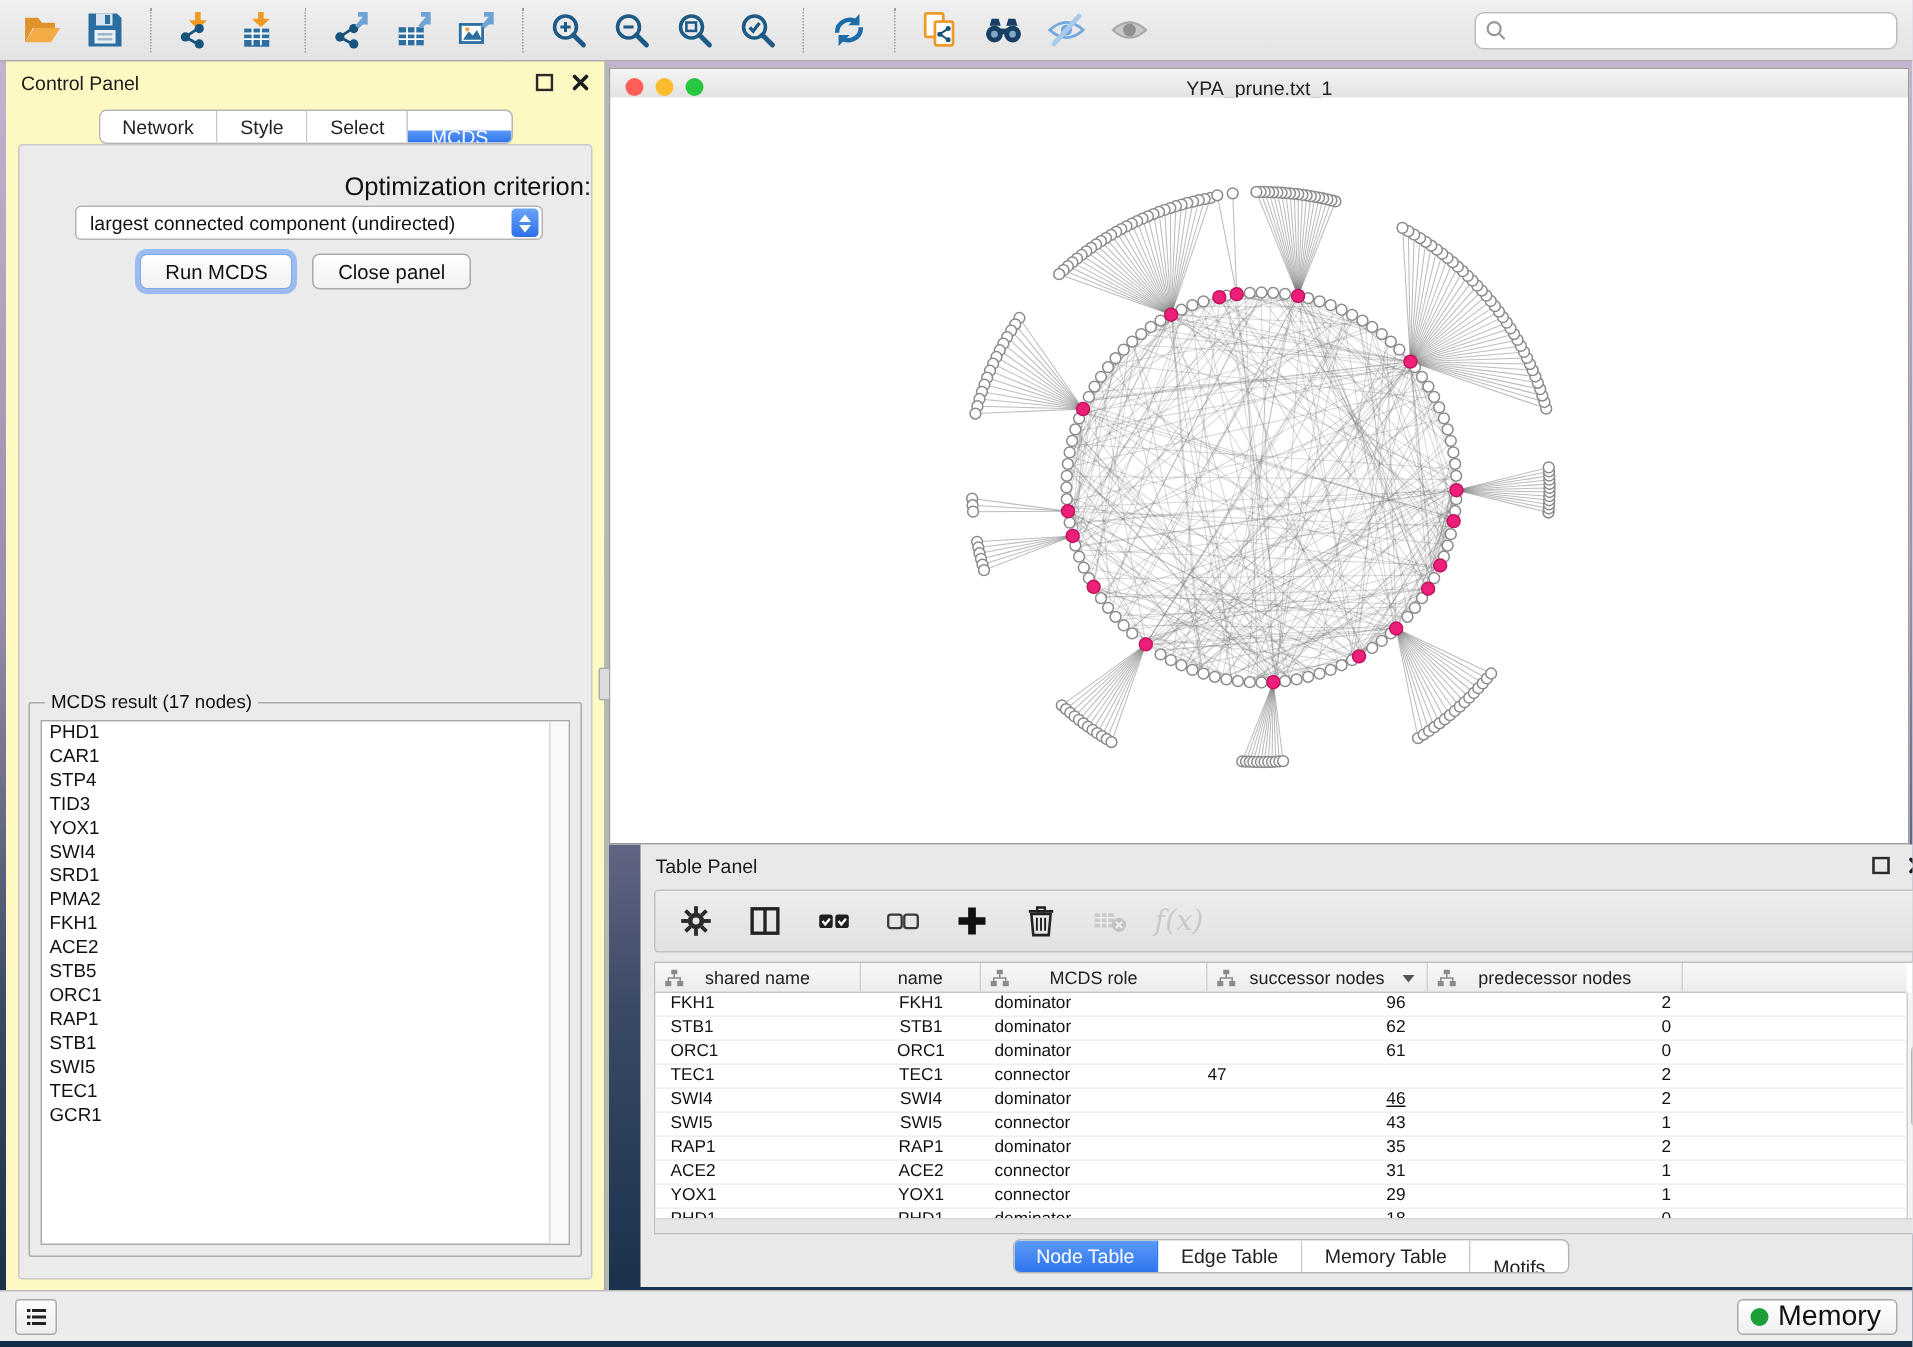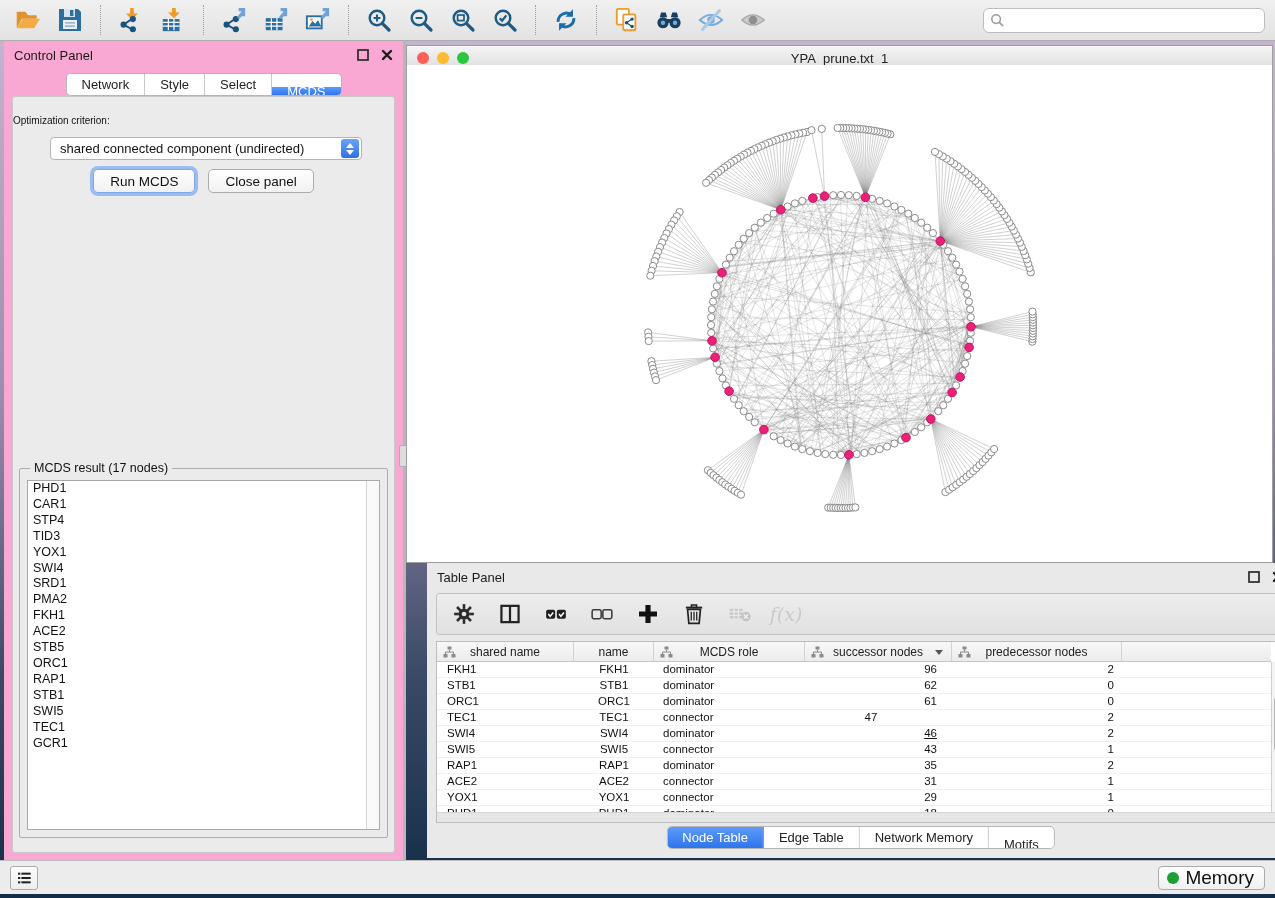--- a/index.html
+++ b/index.html
@@ -14,37 +14,37 @@
              display:flex; align-items:center; padding:0 10px; gap:6px; }
   .tb-btn { width:36px; height:32px; display:flex; align-items:center; justify-content:center; border-radius:4px; }
   .tb-btn svg { width:26px; height:26px; }
   .tb-sep { width:1px; height:30px; margin:0 6px; border-left:1px dotted #9d9d9d; }
   .search-wrap { margin-left:auto; position:relative; }
   .search-input { width:282px; height:25px; border:1px solid #bdbdbd; border-radius:6px; background:#fff;
                   padding:0 8px 0 26px; font-size:13px; outline:none; color:#333; }
   .search-icon { position:absolute; left:7px; top:5px; width:15px; height:15px; }
 
   
-  .control-panel { position:absolute; left:4px; top:41px; width:399px; height:819px; background:#f9a8d4; }
+  .control-panel { position:absolute; left:4px; top:41px; width:399px; height:819px; background:#fef9c3; }
   .panel-titlebar { position:relative; height:28px; display:flex; align-items:center; padding:0 10px; }
   .panel-title { font-size:13px; color:#1a1a1a; }
   .panel-wicons { margin-left:auto; display:flex; gap:12px; align-items:center; }
   .panel-wicons svg { width:12px; height:12px; display:block; }
 
   .seg-tabs { position:absolute; left:50%; transform:translateX(-50%); display:flex;
               background:#fff; border:1px solid #b5b5b5; border-radius:5px; overflow:hidden; height:23px; }
   .cp-tabs { top:32px; }
   .seg-tab { padding:3px 15px; font-size:13px; color:#222; border-right:1px solid #c8c8c8;
              display:flex; align-items:center; cursor:default; background:#fff; white-space:nowrap; }
   .seg-tab:last-child { border-right:none;margin-top:13px; }
   .seg-tab.active { background:linear-gradient(#5d9bf8,#2e74ee); color:#fff; border-right-color:#2e74ee; }
 
   .cp-body { position:absolute; left:8px; right:8px; top:55px; bottom:7px;
              background:#ebebeb; border:1px solid #c9c9c9; border-radius:3px; }
-  .opt-label { position:absolute; top:18px; width:100%; text-align:left; font-size:10px; color:#111; }
+  .opt-label { position:absolute; top:18px; width:100%; text-align:right; font-size:17px; color:#111; }
   .combo { position:absolute; left:37px; top:40px; width:312px; height:23px; background:#fff;
            border:1px solid #b4b4b4; border-radius:4px; display:flex; align-items:center; }
   .combo-value { flex:1; padding-left:9px; font-size:13px; color:#111; white-space:nowrap; overflow:hidden; }
   .combo-stepper { width:18px; height:19px; margin-right:2px; border-radius:3px;
                    background:linear-gradient(#6aa5f9,#2d6fe8); display:flex; flex-direction:column;
                    align-items:center; justify-content:center; gap:2px; }
   .combo-stepper .up { width:0; height:0; border-left:4px solid transparent; border-right:4px solid transparent; border-bottom:5px solid #fff; }
   .combo-stepper .down { width:0; height:0; border-left:4px solid transparent; border-right:4px solid transparent; border-top:5px solid #fff; }
   .btn-row { position:absolute; top:72px; width:100%; display:flex; justify-content:center; gap:13px; }
   .push-btn { height:24px; padding:0 16px; background:linear-gradient(#ffffff,#f1f1f1); border:1px solid #ababab;
@@ -285,21 +285,21 @@
     </div>
     <div class="seg-tabs cp-tabs" id="cp-tabs">
         <span class="seg-tab">Network</span>
         <span class="seg-tab">Style</span>
         <span class="seg-tab">Select</span>
         <span class="seg-tab active">MCDS</span>
       </div>
     <div class="cp-body">
       <div class="opt-label">Optimization criterion:</div>
       <div class="combo">
-        <span class="combo-value">shared connected component (undirected)</span>
+        <span class="combo-value">largest connected component (undirected)</span>
         <span class="combo-stepper">
             <span class="up"></span>
             <span class="down"></span>
           </span>
       </div>
       <div class="btn-row">
         <span class="push-btn focused">Run MCDS</span>
         <span class="push-btn">Close panel</span>
       </div>
       <div class="mcds-fieldset">
@@ -1252,21 +1252,21 @@
             <div class="td" style="width: 137px; padding-left: 10px; text-align: left;">ORC1</div>
             <div class="td" style="width: 80px; text-align: center;">ORC1</div>
             <div class="td" style="width: 151px; padding-left: 9px; text-align: left;">dominator</div>
             <div class="td" style="width: 147px; padding-right: 15px; text-align: right;">61</div>
             <div class="td" style="width: 170px; padding-right: 8px; text-align: right;">0</div>
           </div>
           <div class="tr">
             <div class="td" style="width: 137px; padding-left: 10px; text-align: left;">TEC1</div>
             <div class="td" style="width: 80px; text-align: center;">TEC1</div>
             <div class="td" style="width: 151px; padding-left: 9px; text-align: left;">connector</div>
-            <div class="td" style="width: 147px; padding-right: 15px; text-align: center;">47</div>
+            <div class="td" style="width: 147px; padding-right: 15px; text-align: left;">47</div>
             <div class="td" style="width: 170px; padding-right: 8px; text-align: right;">2</div>
           </div>
           <div class="tr">
             <div class="td" style="width: 137px; padding-left: 10px; text-align: left;">SWI4</div>
             <div class="td" style="width: 80px; text-align: center;">SWI4</div>
             <div class="td" style="width: 151px; padding-left: 9px; text-align: left;">dominator</div>
             <div class="td" style="width: 147px; padding-right: 15px; text-align: right; text-decoration: underline;">46</div>
             <div class="td" style="width: 170px; padding-right: 8px; text-align: right;">2</div>
           </div>
           <div class="tr">
@@ -1306,21 +1306,21 @@
           </div>
         </div>
       <div class="tbl-vscroll">
         <div class="tbl-thumb" style="top:34px;height:56px;"></div>
       </div>
       <div class="tbl-footer"></div>
     </div>
     <div class="seg-tabs tp-tabs" id="tp-tabs">
         <span class="seg-tab active">Node Table</span>
         <span class="seg-tab">Edge Table</span>
-        <span class="seg-tab">Network Memory</span>
+        <span class="seg-tab">Memory Table</span>
         <span class="seg-tab">Motifs</span>
       </div>
   </div>
 
   <div class="statusbar">
     <span class="sb-listbtn">
       <svg viewBox="0 0 24 24">
           <g fill="#222">
             <rect x="8" y="4" width="14" height="3"></rect>
             <rect x="8" y="10.5" width="14" height="3"></rect>

